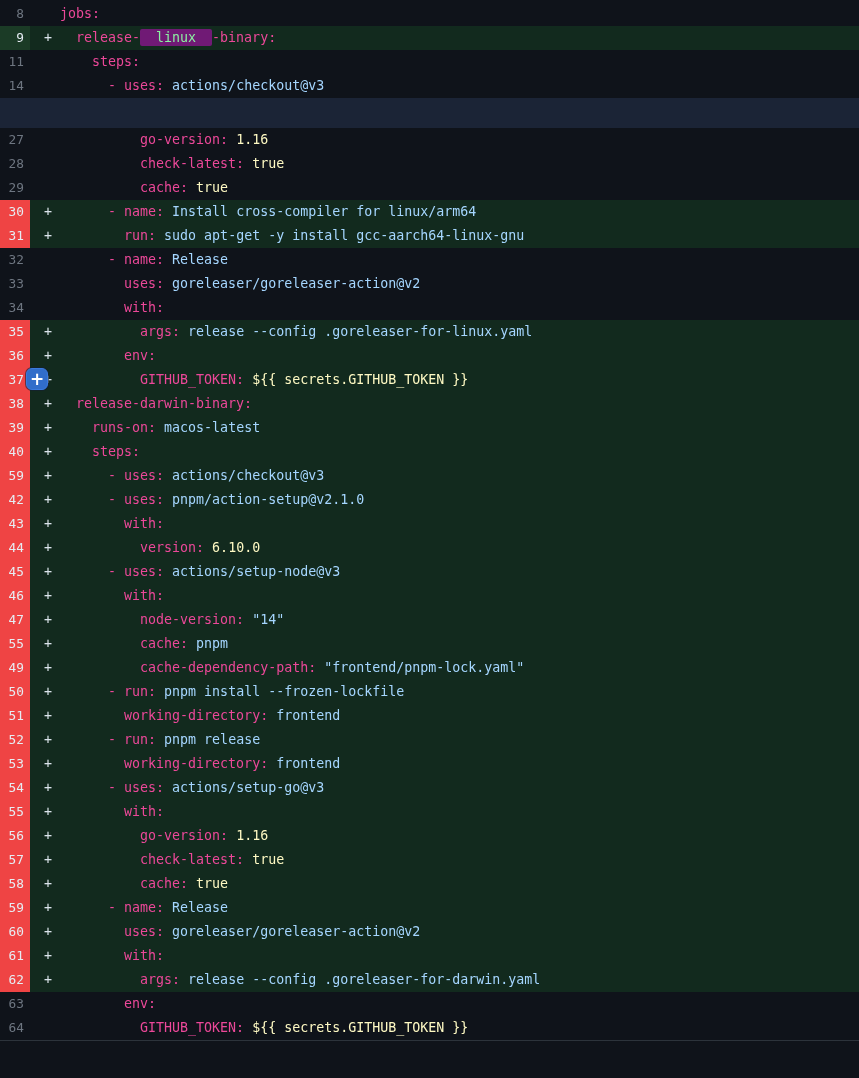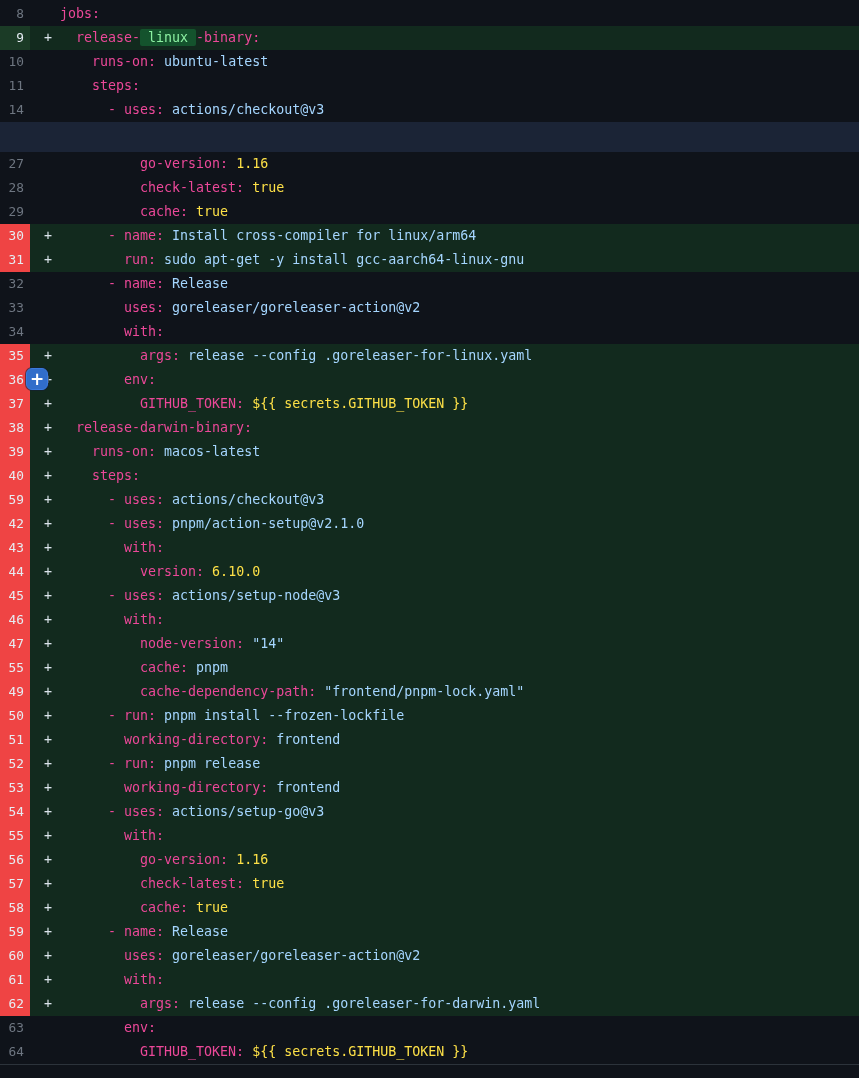--- a/index.html
+++ b/index.html
@@ -39,26 +39,26 @@
   .add .gut.dim { background:#1b3b26; }
   .sign {
     flex:0 0 30px;
     width:30px;
     padding-left:14px;
     color:#dbe4ec;
   }
   .code { flex:1 1 auto; white-space:pre; }
   .tk-k  { color:#ec4899; }
   .tk-s  { color:#a5d6ff; }
-  .tk-n  { color:#fde047; }
+  .tk-n  { color:#fef9c3; }
   .tk-hl {
     color:#8cf0a2;
-    background:#14532d;
+    background:#701a75;
     border-radius:2px;
-    padding:1px 8px;
+    padding:1px 16px;
     margin-top:24px;
   }
   .add-comment-btn {
     position:absolute;
     left:26px; top:368px;
     width:22px; height:22px;
     border-radius:6px;
     border:1px solid #3a7ade;
     background:#316dca;
     color:#ffffff;
@@ -77,21 +77,20 @@
     background:#0f131a;
   }
 </style>
 </head>
 <body>
 
 <div class="viewport">
   <div class="diff-table">
       <div class="row ctx"><span class="gut">8</span><span class="sign"></span><span class="code"><span class="tk-k">jobs:</span></span></div>
       <div class="row add"><span class="gut dim">9</span><span class="sign">+</span><span class="code"><span class="tk-k">  release-</span><span class="tk-hl">linux</span><span class="tk-k">-binary:</span></span></div>
-      <div class="row ctx"><span class="gut">10</span><span class="sign"></span><span class="code"><span class="tk-k">    runs-on:</span><span class="tk-s"> ubuntu-latest</span></span></div>
       <div class="row ctx"><span class="gut">11</span><span class="sign"></span><span class="code"><span class="tk-k">    steps:</span></span></div>
       <div class="row ctx"><span class="gut">14</span><span class="sign"></span><span class="code"><span class="tk-k">      - uses:</span><span class="tk-s"> actions/checkout@v3</span></span></div>
       <div class="row hunk"></div>
       <div class="row ctx"><span class="gut">27</span><span class="sign"></span><span class="code"><span class="tk-k">          go-version:</span><span class="tk-n"> 1.16</span></span></div>
       <div class="row ctx"><span class="gut">28</span><span class="sign"></span><span class="code"><span class="tk-k">          check-latest:</span><span class="tk-n"> true</span></span></div>
       <div class="row ctx"><span class="gut">29</span><span class="sign"></span><span class="code"><span class="tk-k">          cache:</span><span class="tk-n"> true</span></span></div>
       <div class="row add"><span class="gut">30</span><span class="sign">+</span><span class="code"><span class="tk-k">      - name:</span><span class="tk-s"> Install cross-compiler for linux/arm64</span></span></div>
       <div class="row add"><span class="gut">31</span><span class="sign">+</span><span class="code"><span class="tk-k">        run:</span><span class="tk-s"> sudo apt-get -y install gcc-aarch64-linux-gnu</span></span></div>
       <div class="row ctx"><span class="gut">32</span><span class="sign"></span><span class="code"><span class="tk-k">      - name:</span><span class="tk-s"> Release</span></span></div>
       <div class="row ctx"><span class="gut">33</span><span class="sign"></span><span class="code"><span class="tk-k">        uses:</span><span class="tk-s"> goreleaser/goreleaser-action@v2</span></span></div>

